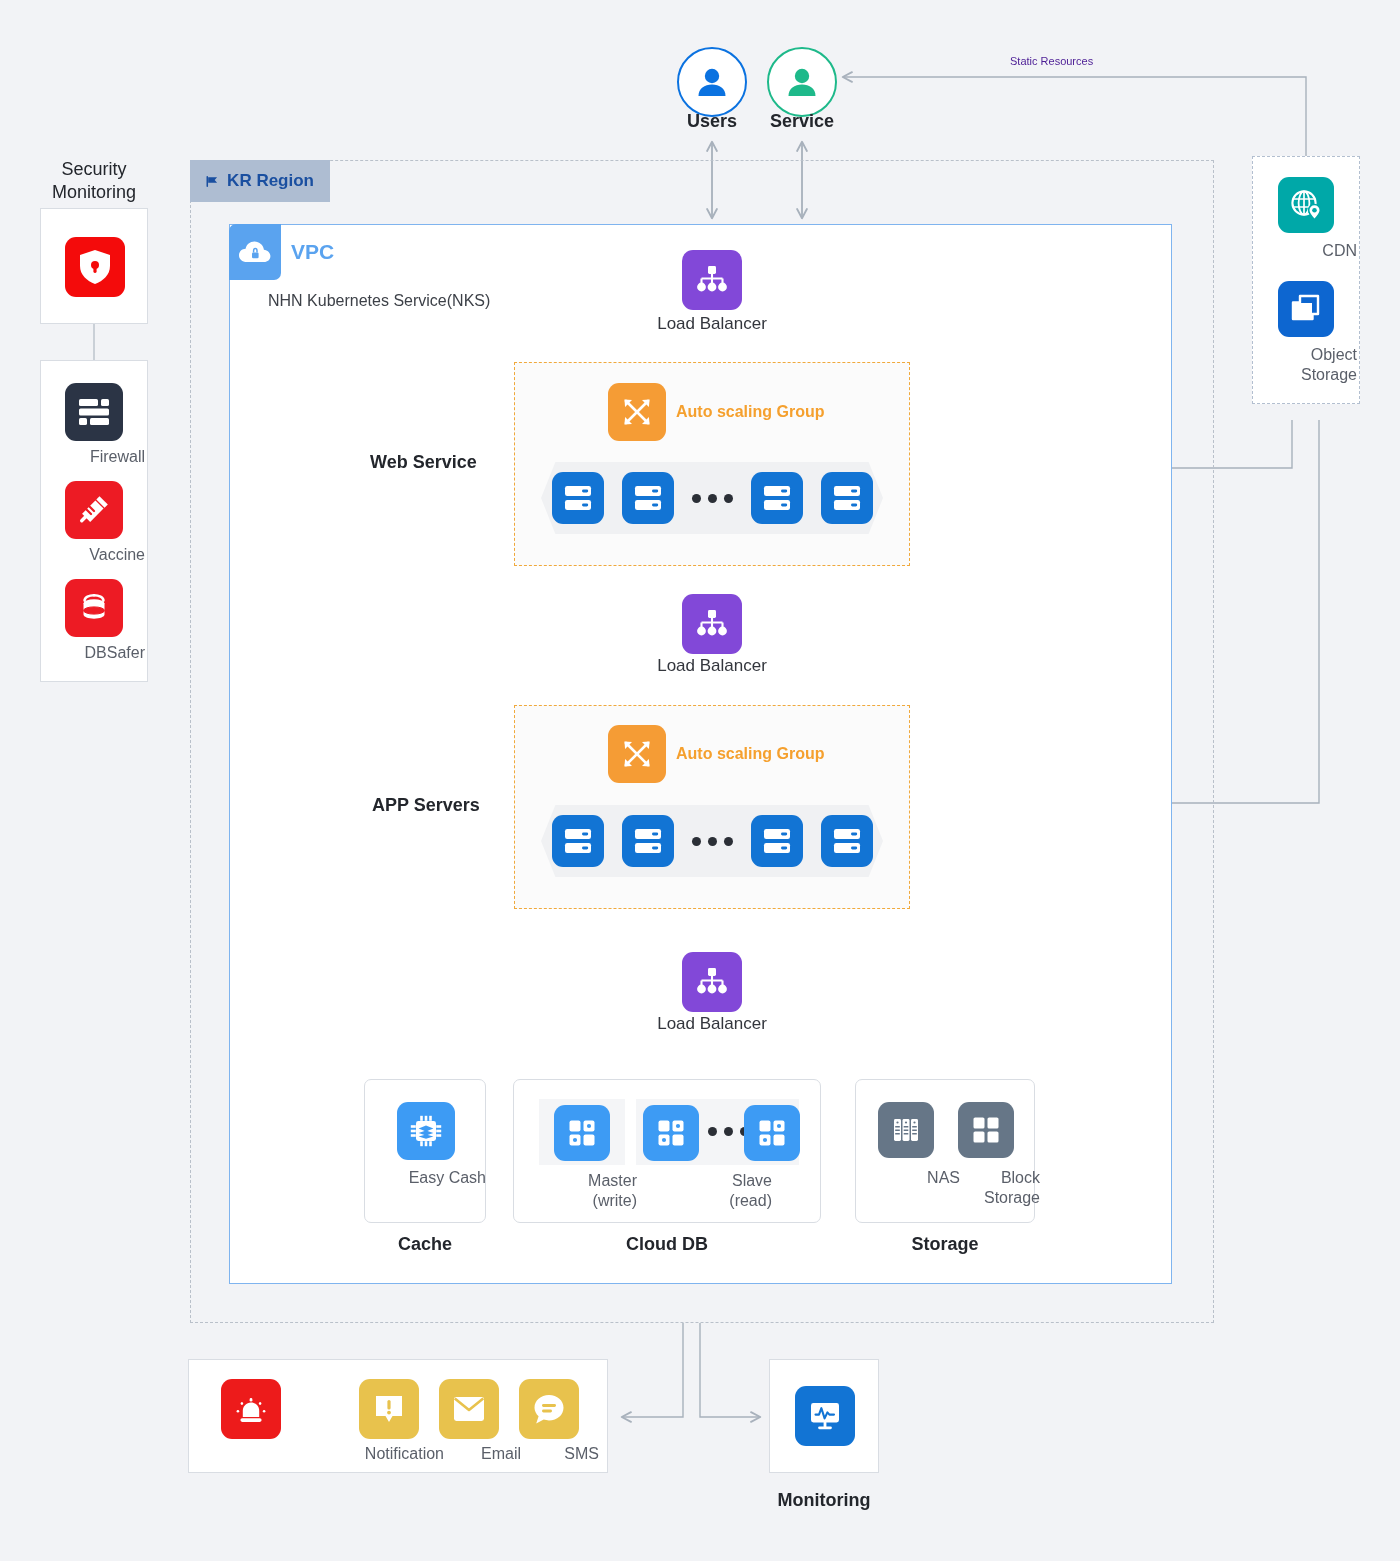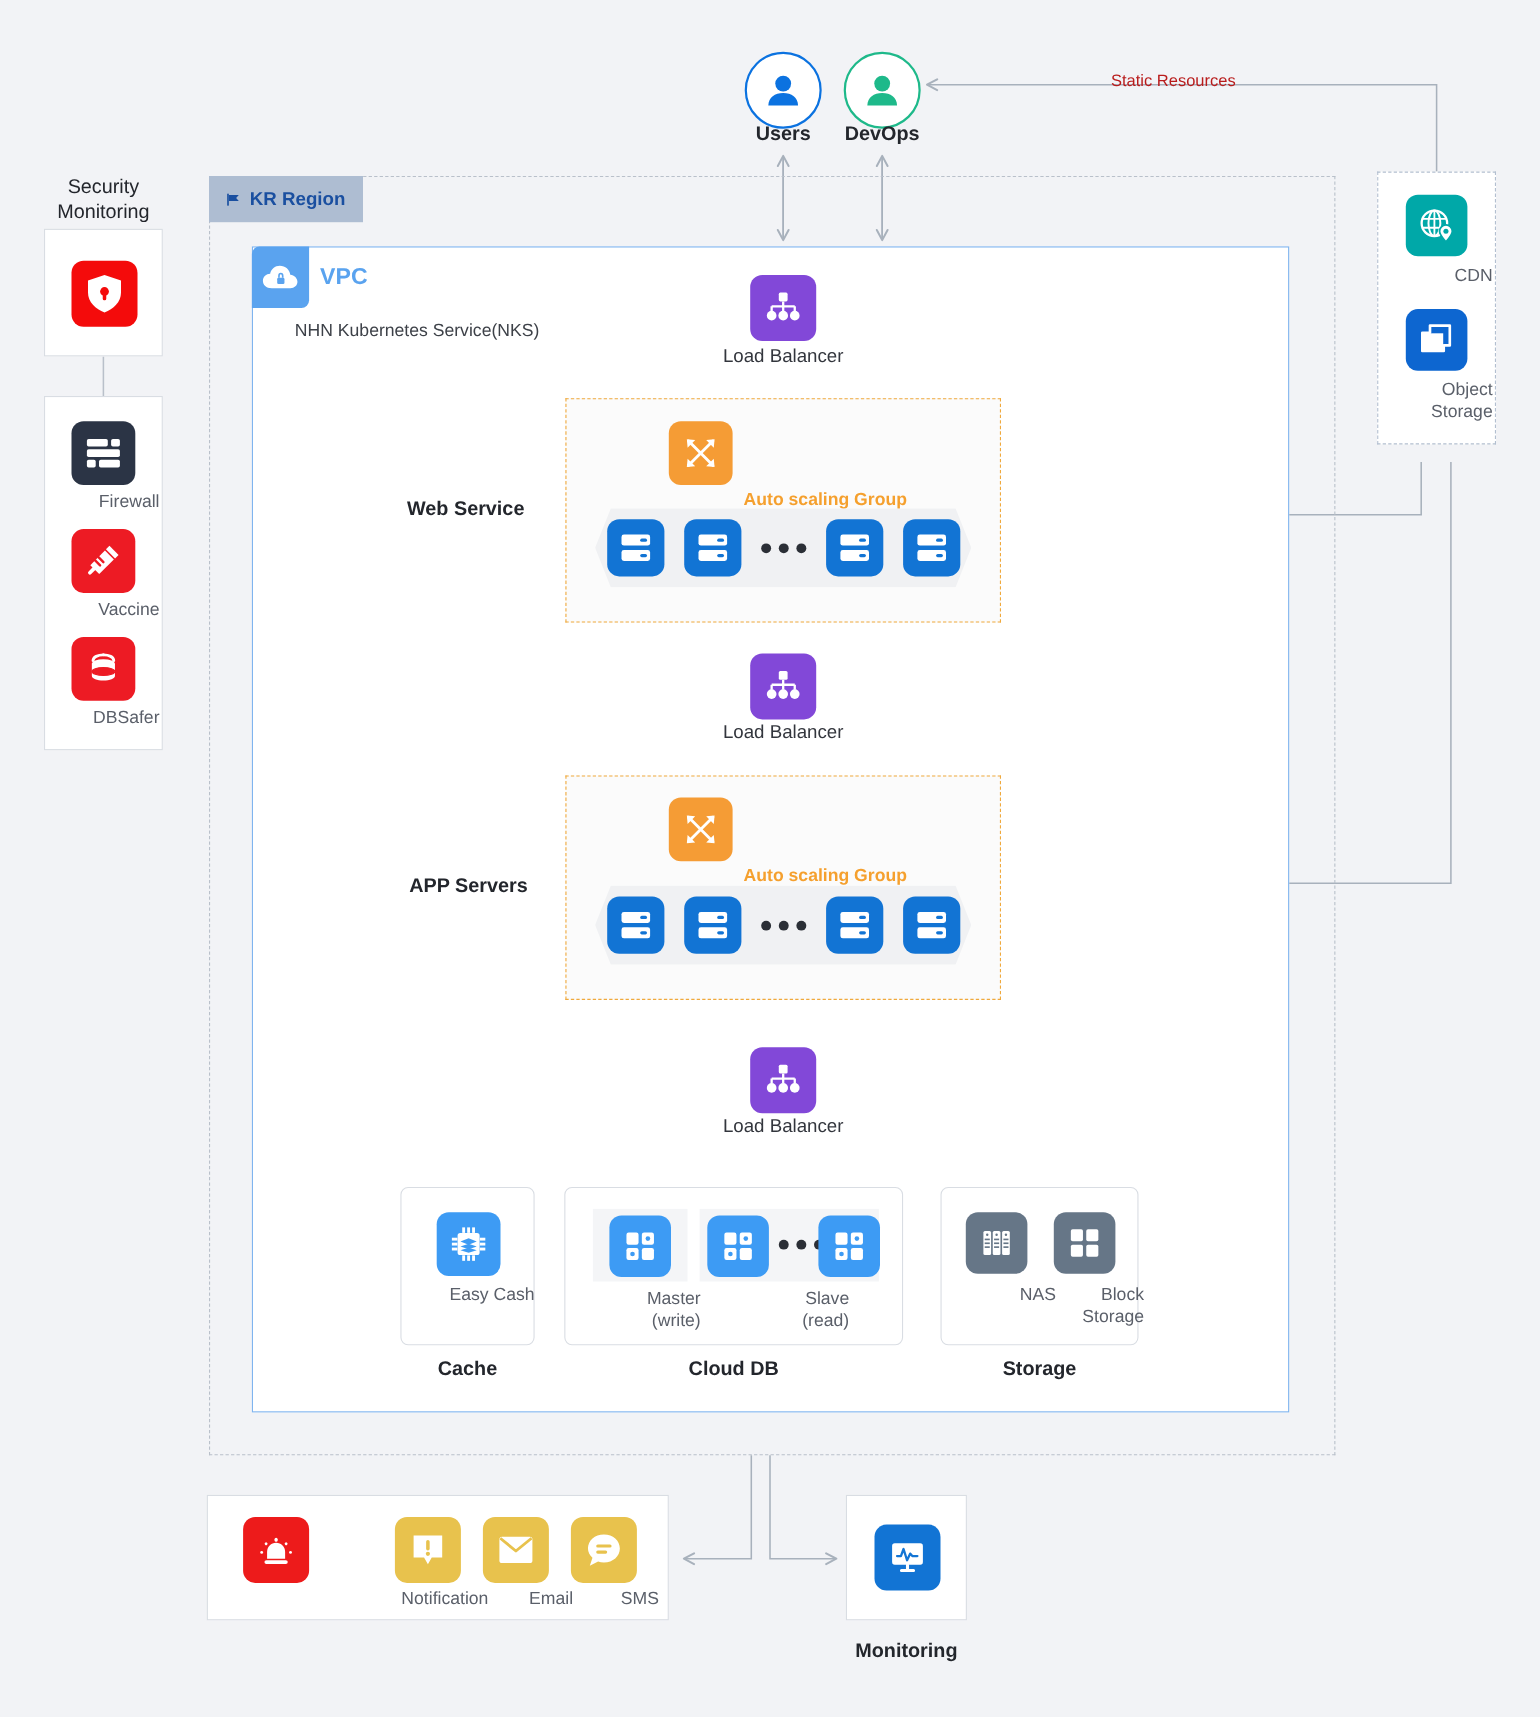--- a/index.html
+++ b/index.html
@@ -16,22 +16,22 @@
   #stage { position:absolute; inset:0; }
   .abs { position:absolute; }
 
   
   .lbl { font-size:17px; color:#33363d; text-align:center; line-height:1.25; white-space:pre-line; }
   .lbl-sm { font-size:16px; color:#5a5f69; text-align:right; line-height:1.25; white-space:pre-line; }
   .lbl-bold { font-size:18px; font-weight:400; color:#23262c; text-align:center; line-height:1.3; white-space:pre-line; }
   .lbl-group { font-size:18px; font-weight:700; color:#23262c; text-align:center; white-space:pre-line; }
   .lbl-tier { font-size:18px; font-weight:700; color:#23262c; white-space:nowrap; }
   .lbl-nks { font-size:16px; color:#3d4148; white-space:nowrap; }
-  .lbl-static { font-size:15px; color:#b91c1c; white-space:nowrap;margin-top:10px; }
-  .lbl-asg { font-size:16px; color:#f5a02e; font-weight:600; white-space:nowrap;margin-top:43px; }
+  .lbl-static { font-size:11px; color:#4c1d95; white-space:nowrap; }
+  .lbl-asg { font-size:16px; color:#f5a02e; font-weight:600; white-space:nowrap; }
   .lbl-vpc { font-size:21px; color:#5aa3ef; font-weight:600; white-space:nowrap; }
   .lbl-kr { font-size:17px; color:#1a4fa0; font-weight:600; white-space:nowrap; }
 
   
   .region-box { border:1px dashed #b9c0ca; background:transparent; }
   .kr-badge { background:#aebdd2; display:flex; align-items:center; gap:9px; padding:0 16px; }
   .vpc-box  { border:1px solid #7fb4ef; background:#ffffff; }
   .asg-box  { border:1px dashed #f0a93c; background:#fbfbfb; }
   .panel    { border:1px solid #d9dde3; background:#ffffff; border-radius:7px; }
   .panel-sq { border:1px solid #d9dde3; background:#ffffff; }
@@ -169,21 +169,21 @@
       </svg>
   </div>
   <div class="abs lbl" style="left:662px;top:110px;width:100px;font-size:18px;font-weight:600;color:#23262c;">Users</div>
 
   <div class="abs" style="left:767px;top:47px;width:70px;height:70px;border:2.5px solid #1eb98a;border-radius:50%;background:#fff;display:flex;align-items:center;justify-content:center;">
     <svg width="38" height="38" viewBox="0 0 38 38">
         <circle cx="19" cy="13" r="7.2" fill="#1eb98a"></circle>
         <path d="M5.5 33 C5.5 25.5 11.5 21.5 19 21.5 C26.5 21.5 32.5 25.5 32.5 33 Z" fill="#1eb98a"></path>
       </svg>
   </div>
-  <div class="abs lbl" style="left:752px;top:110px;width:100px;font-size:18px;font-weight:600;color:#23262c;">DevOps</div>
+  <div class="abs lbl" style="left:752px;top:110px;width:100px;font-size:18px;font-weight:600;color:#23262c;">Service</div>
 
   <div class="abs lbl-static" style="left:1010px;top:55px;">Static Resources</div>
 
   <div class="abs region-box" style="left:190px;top:160px;width:1024px;height:1163px;"></div>
   <div class="abs kr-badge" style="left:190px;top:160px;width:140px;height:42px;justify-content:center;">
     <svg width="19" height="17" viewBox="0 0 19 17">
         <path d="M2 1 V16" stroke="#1a4fa0" stroke-width="2.4" stroke-linecap="round"></path>
         <path d="M3.4 1.8 H17.4 L13.6 6.2 L17.4 10.6 H3.4 Z" fill="#1a4fa0"></path>
       </svg>
     <span class="lbl-kr">KR Region</span>

